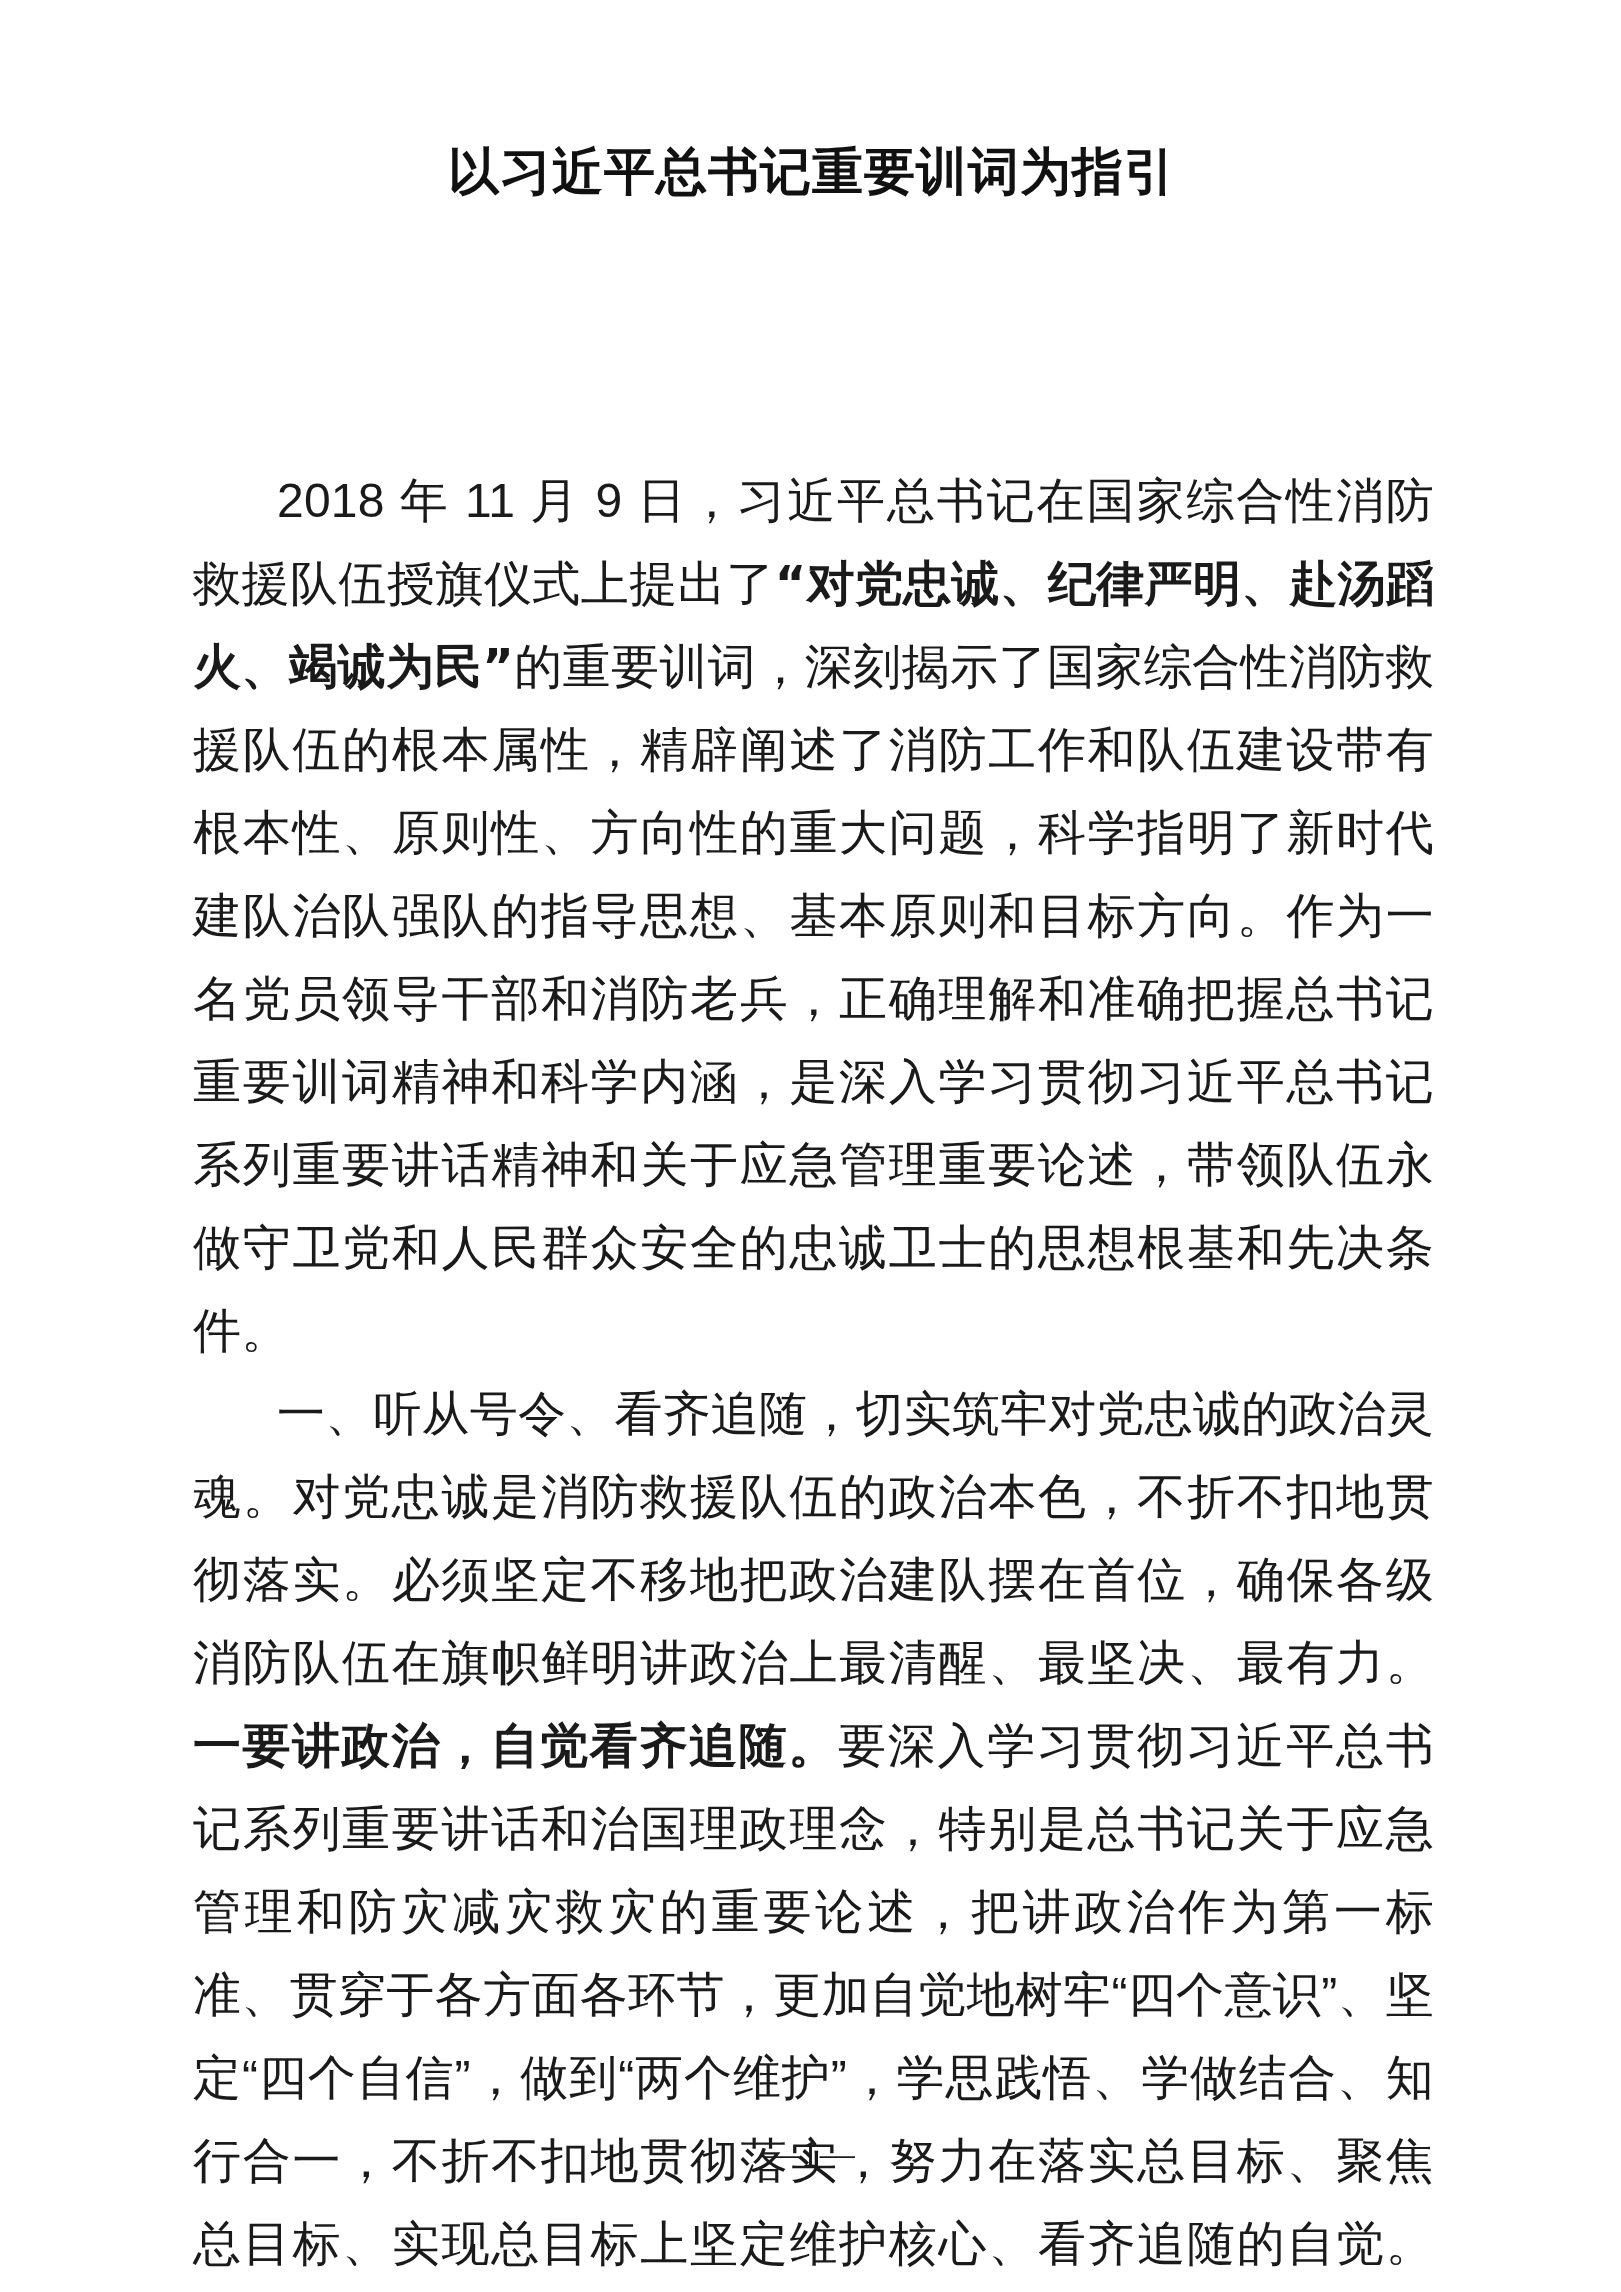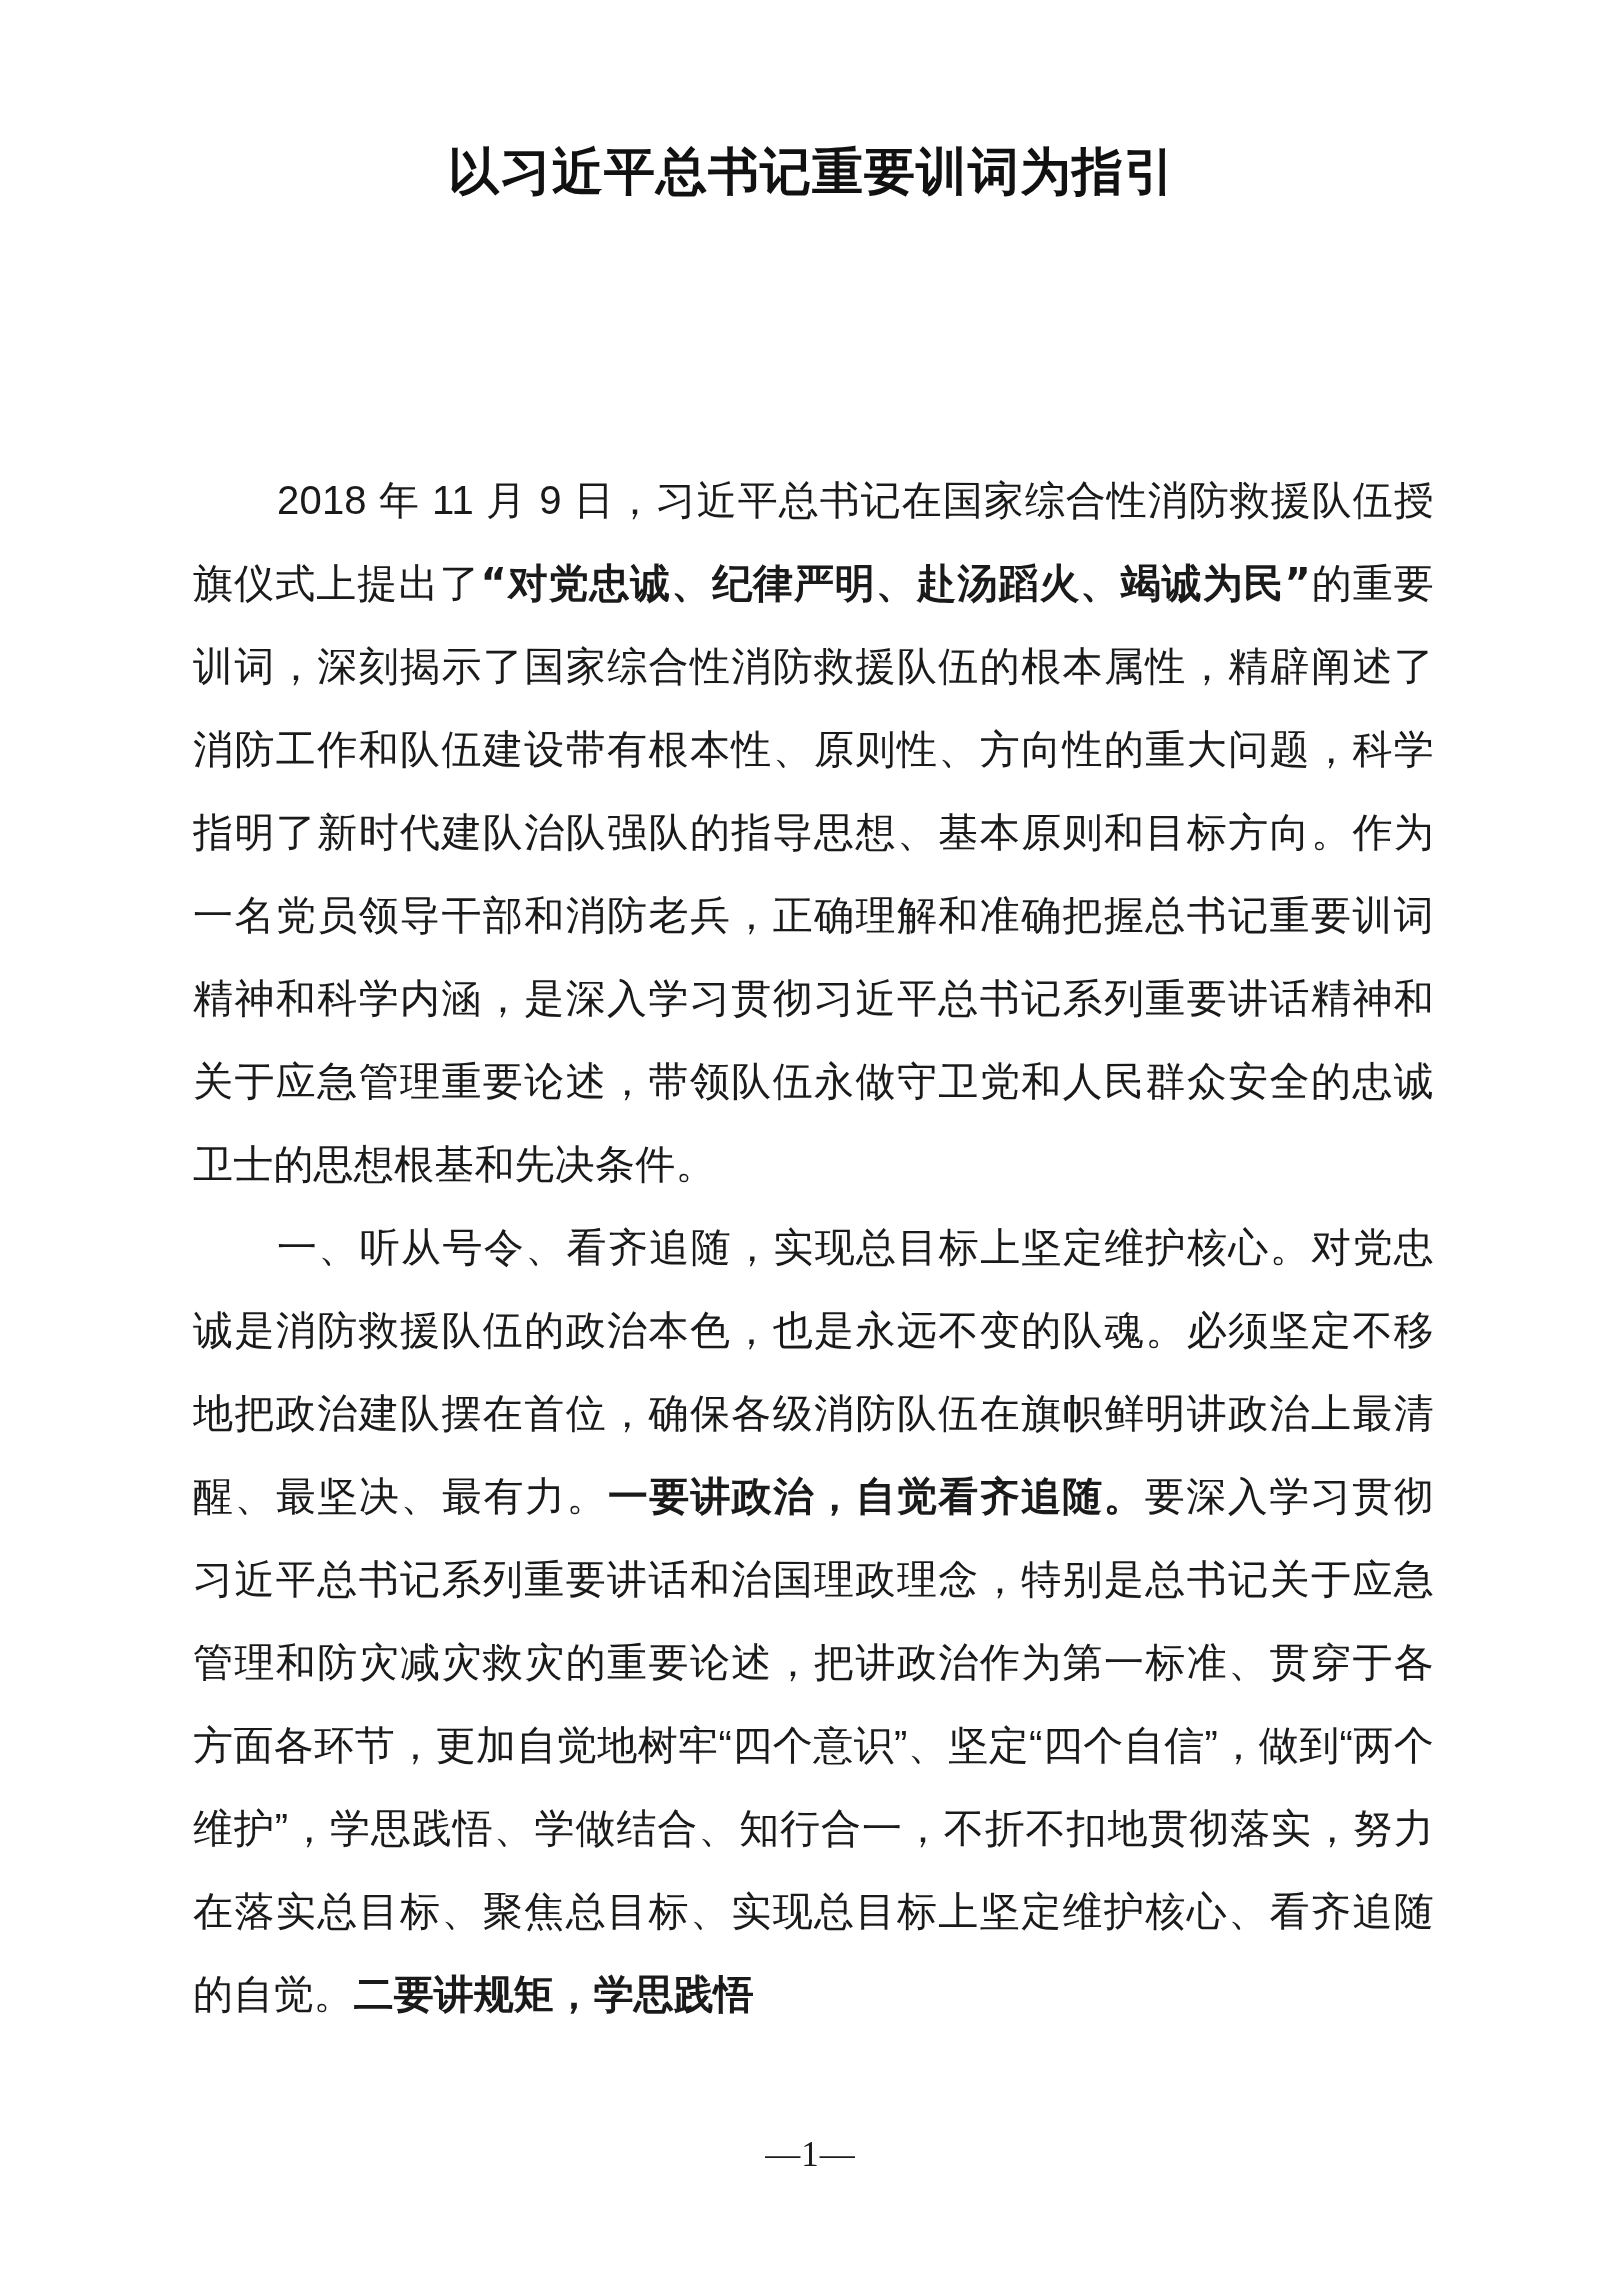--- a/index.html
+++ b/index.html
@@ -45,21 +45,21 @@
 
   
   .body-block {
     position: absolute;
     left: 193px;
     top: 459px;
     width: 1241px;
   }
 
   .para {
-    font-size: 40px;
+    font-size: 48px;
     line-height: 83px;
     text-align: justify;
     text-align-last: left;
     text-justify: inter-character;
     text-indent: 84px;
     color: #1a1a1a;
     margin: 0;
     font-family: "Liberation Sans", "DejaVu Sans", sans-serif;
     letter-spacing: 0.2px;
     word-break: break-all;
@@ -89,21 +89,21 @@
 <body>
 
 <div class="page">
 
   <div class="title-block">
     <div class="title-line">以习近平总书记重要训词为指引</div>
   </div>
 
   <div class="body-block">
     <p class="para"><span>2018 年 11 月 9 日，习近平总书记在国家综合性消防救援队伍授旗仪式上提出了</span><span class="bold">“对党忠诚、纪律严明、赴汤蹈火、竭诚为民”</span><span>的重要训词，深刻揭示了国家综合性消防救援队伍的根本属性，精辟阐述了消防工作和队伍建设带有根本性、原则性、方向性的重大问题，科学指明了新时代建队治队强队的指导思想、基本原则和目标方向。作为一名党员领导干部和消防老兵，正确理解和准确把握总书记重要训词精神和科学内涵，是深入学习贯彻习近平总书记系列重要讲话精神和关于应急管理重要论述，带领队伍永做守卫党和人民群众安全的忠诚卫士的思想根基和先决条件。</span></p>
-    <p class="para"><span>一、听从号令、看齐追随，实现总目标上坚定维护核心。对党忠诚是消防救援队伍的政治本色，也是永远不变的队魂。必须坚定不移地把政治建队摆在首位，确保各级消防队伍在旗帜鲜明讲政治上最清醒、最坚决、最有力。</span><span class="bold">一要讲政治，自觉看齐追随。</span><span>要深入学习贯彻习近平总书记系列重要讲话和治国理政理念，特别是总书记关于应急管理和防灾减灾救灾的重要论述，把讲政治作为第一标准、贯穿于各方面各环节，更加自觉地树牢“四个意识”、坚定“四个自信”，做到“两个维护”，学思践悟、学做结合、知行合一，不折不扣地贯彻落实，努力在落实总目标、聚焦总目标、实现总目标上坚定维护核心、看齐追随的自觉。</span><span class="bold">二要讲规矩，学思践悟</span></p>
+    <p class="para"><span>一、听从号令、看齐追随，切实筑牢对党忠诚的政治灵魂。对党忠诚是消防救援队伍的政治本色，不折不扣地贯彻落实。必须坚定不移地把政治建队摆在首位，确保各级消防队伍在旗帜鲜明讲政治上最清醒、最坚决、最有力。</span><span class="bold">一要讲政治，自觉看齐追随。</span><span>要深入学习贯彻习近平总书记系列重要讲话和治国理政理念，特别是总书记关于应急管理和防灾减灾救灾的重要论述，把讲政治作为第一标准、贯穿于各方面各环节，更加自觉地树牢“四个意识”、坚定“四个自信”，做到“两个维护”，学思践悟、学做结合、知行合一，不折不扣地贯彻落实，努力在落实总目标、聚焦总目标、实现总目标上坚定维护核心、看齐追随的自觉。</span><span class="bold">二要讲规矩，学思践悟</span></p>
   </div>
 
   <div class="footer">
     <span>—1—</span>
   </div>
 
 </div>
 
 
 </body></html>

